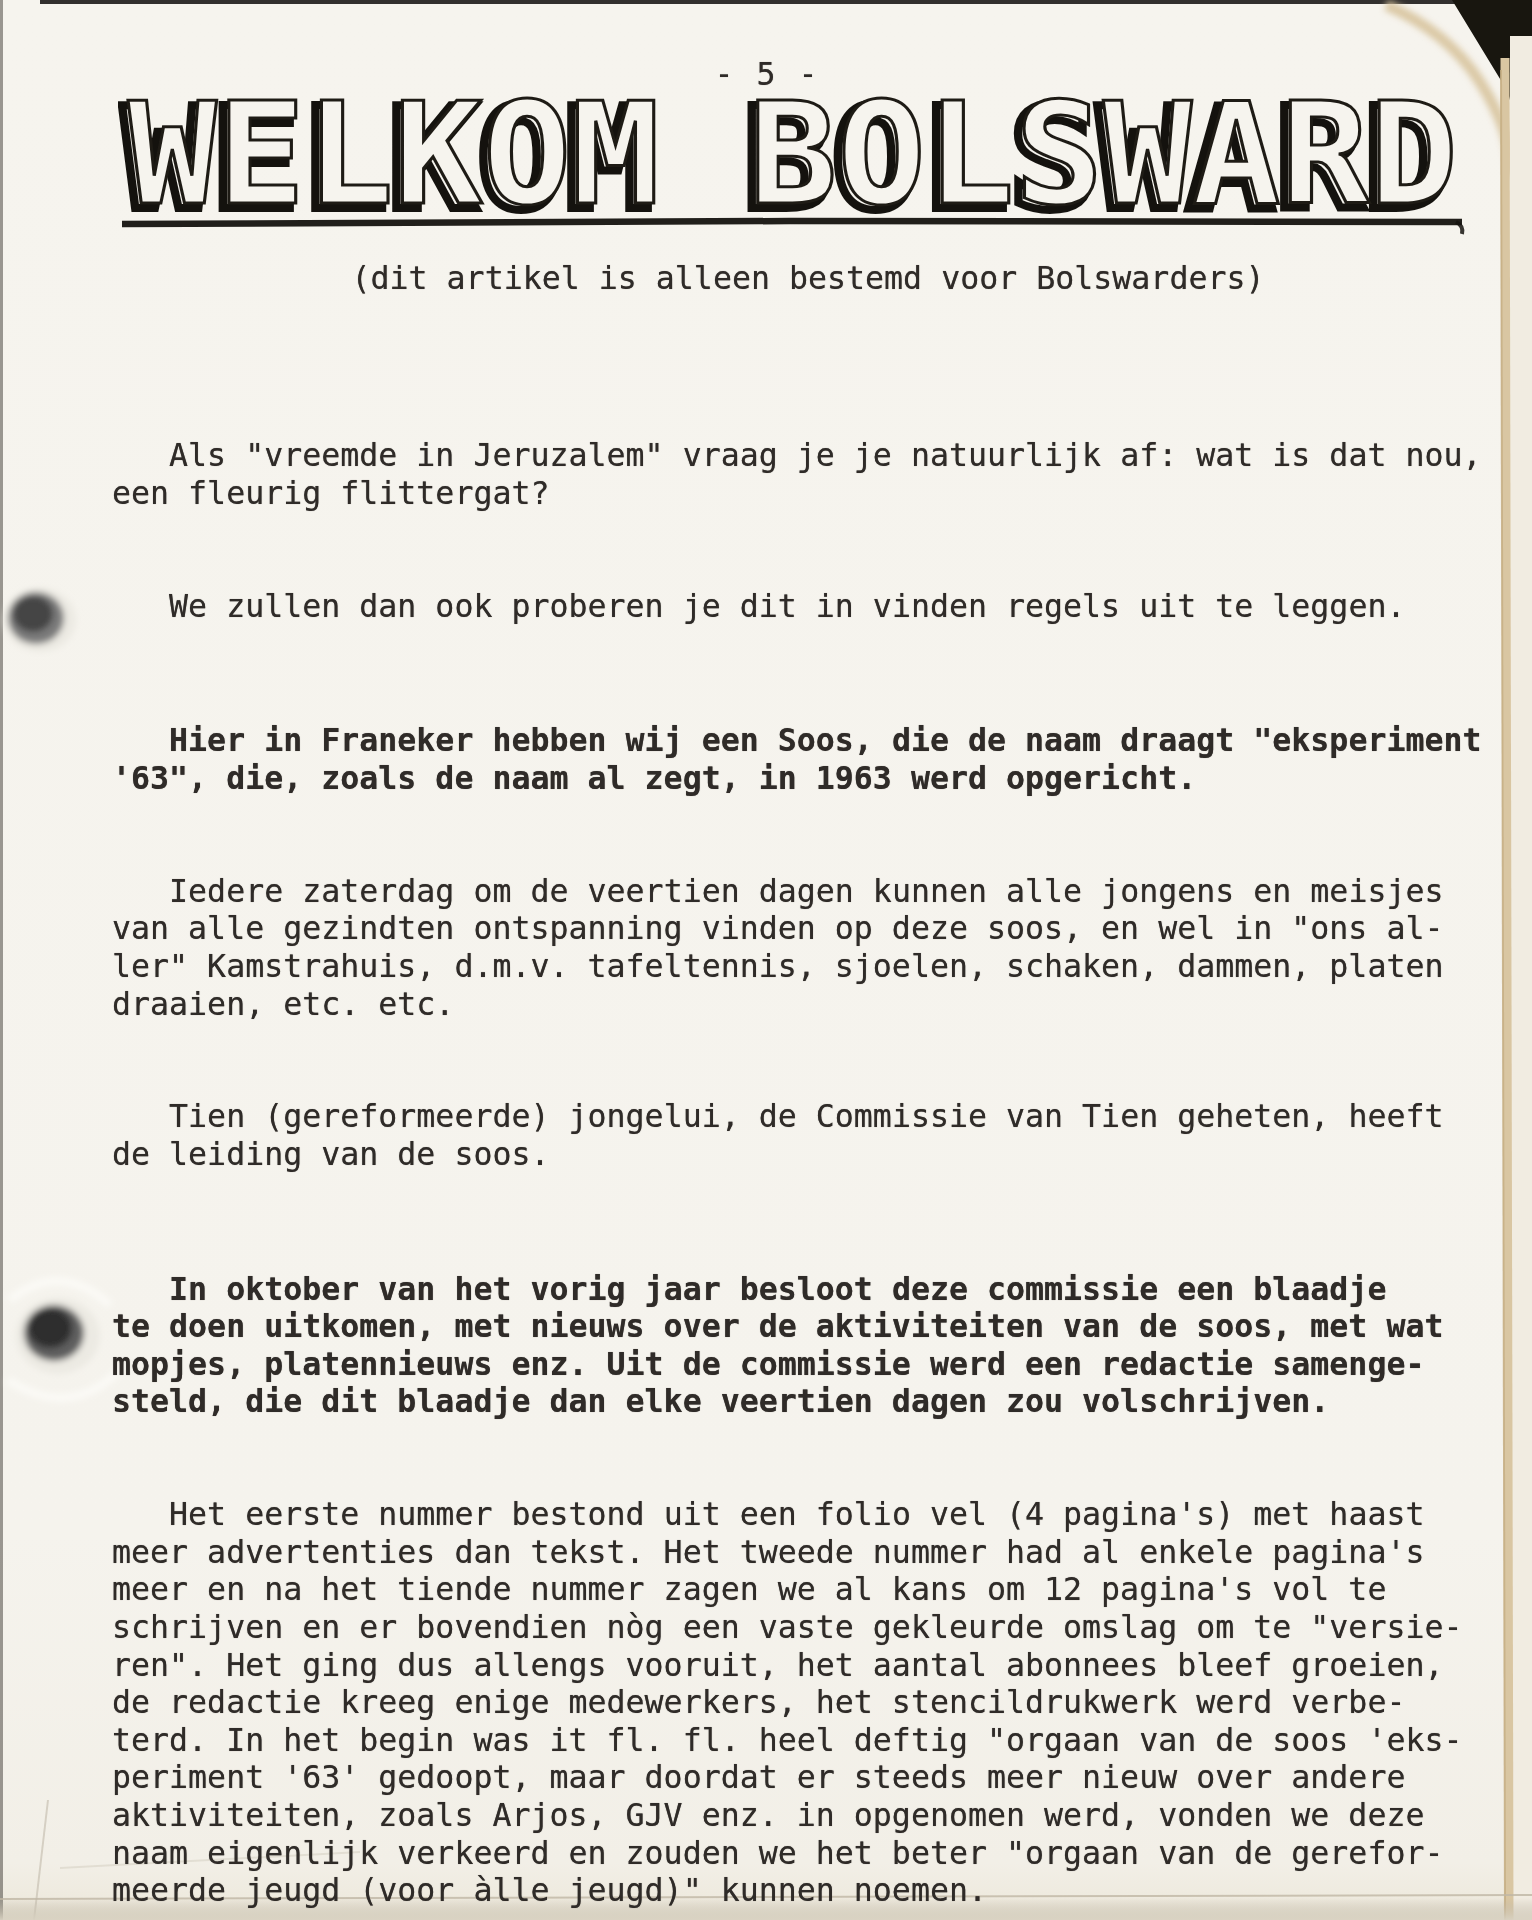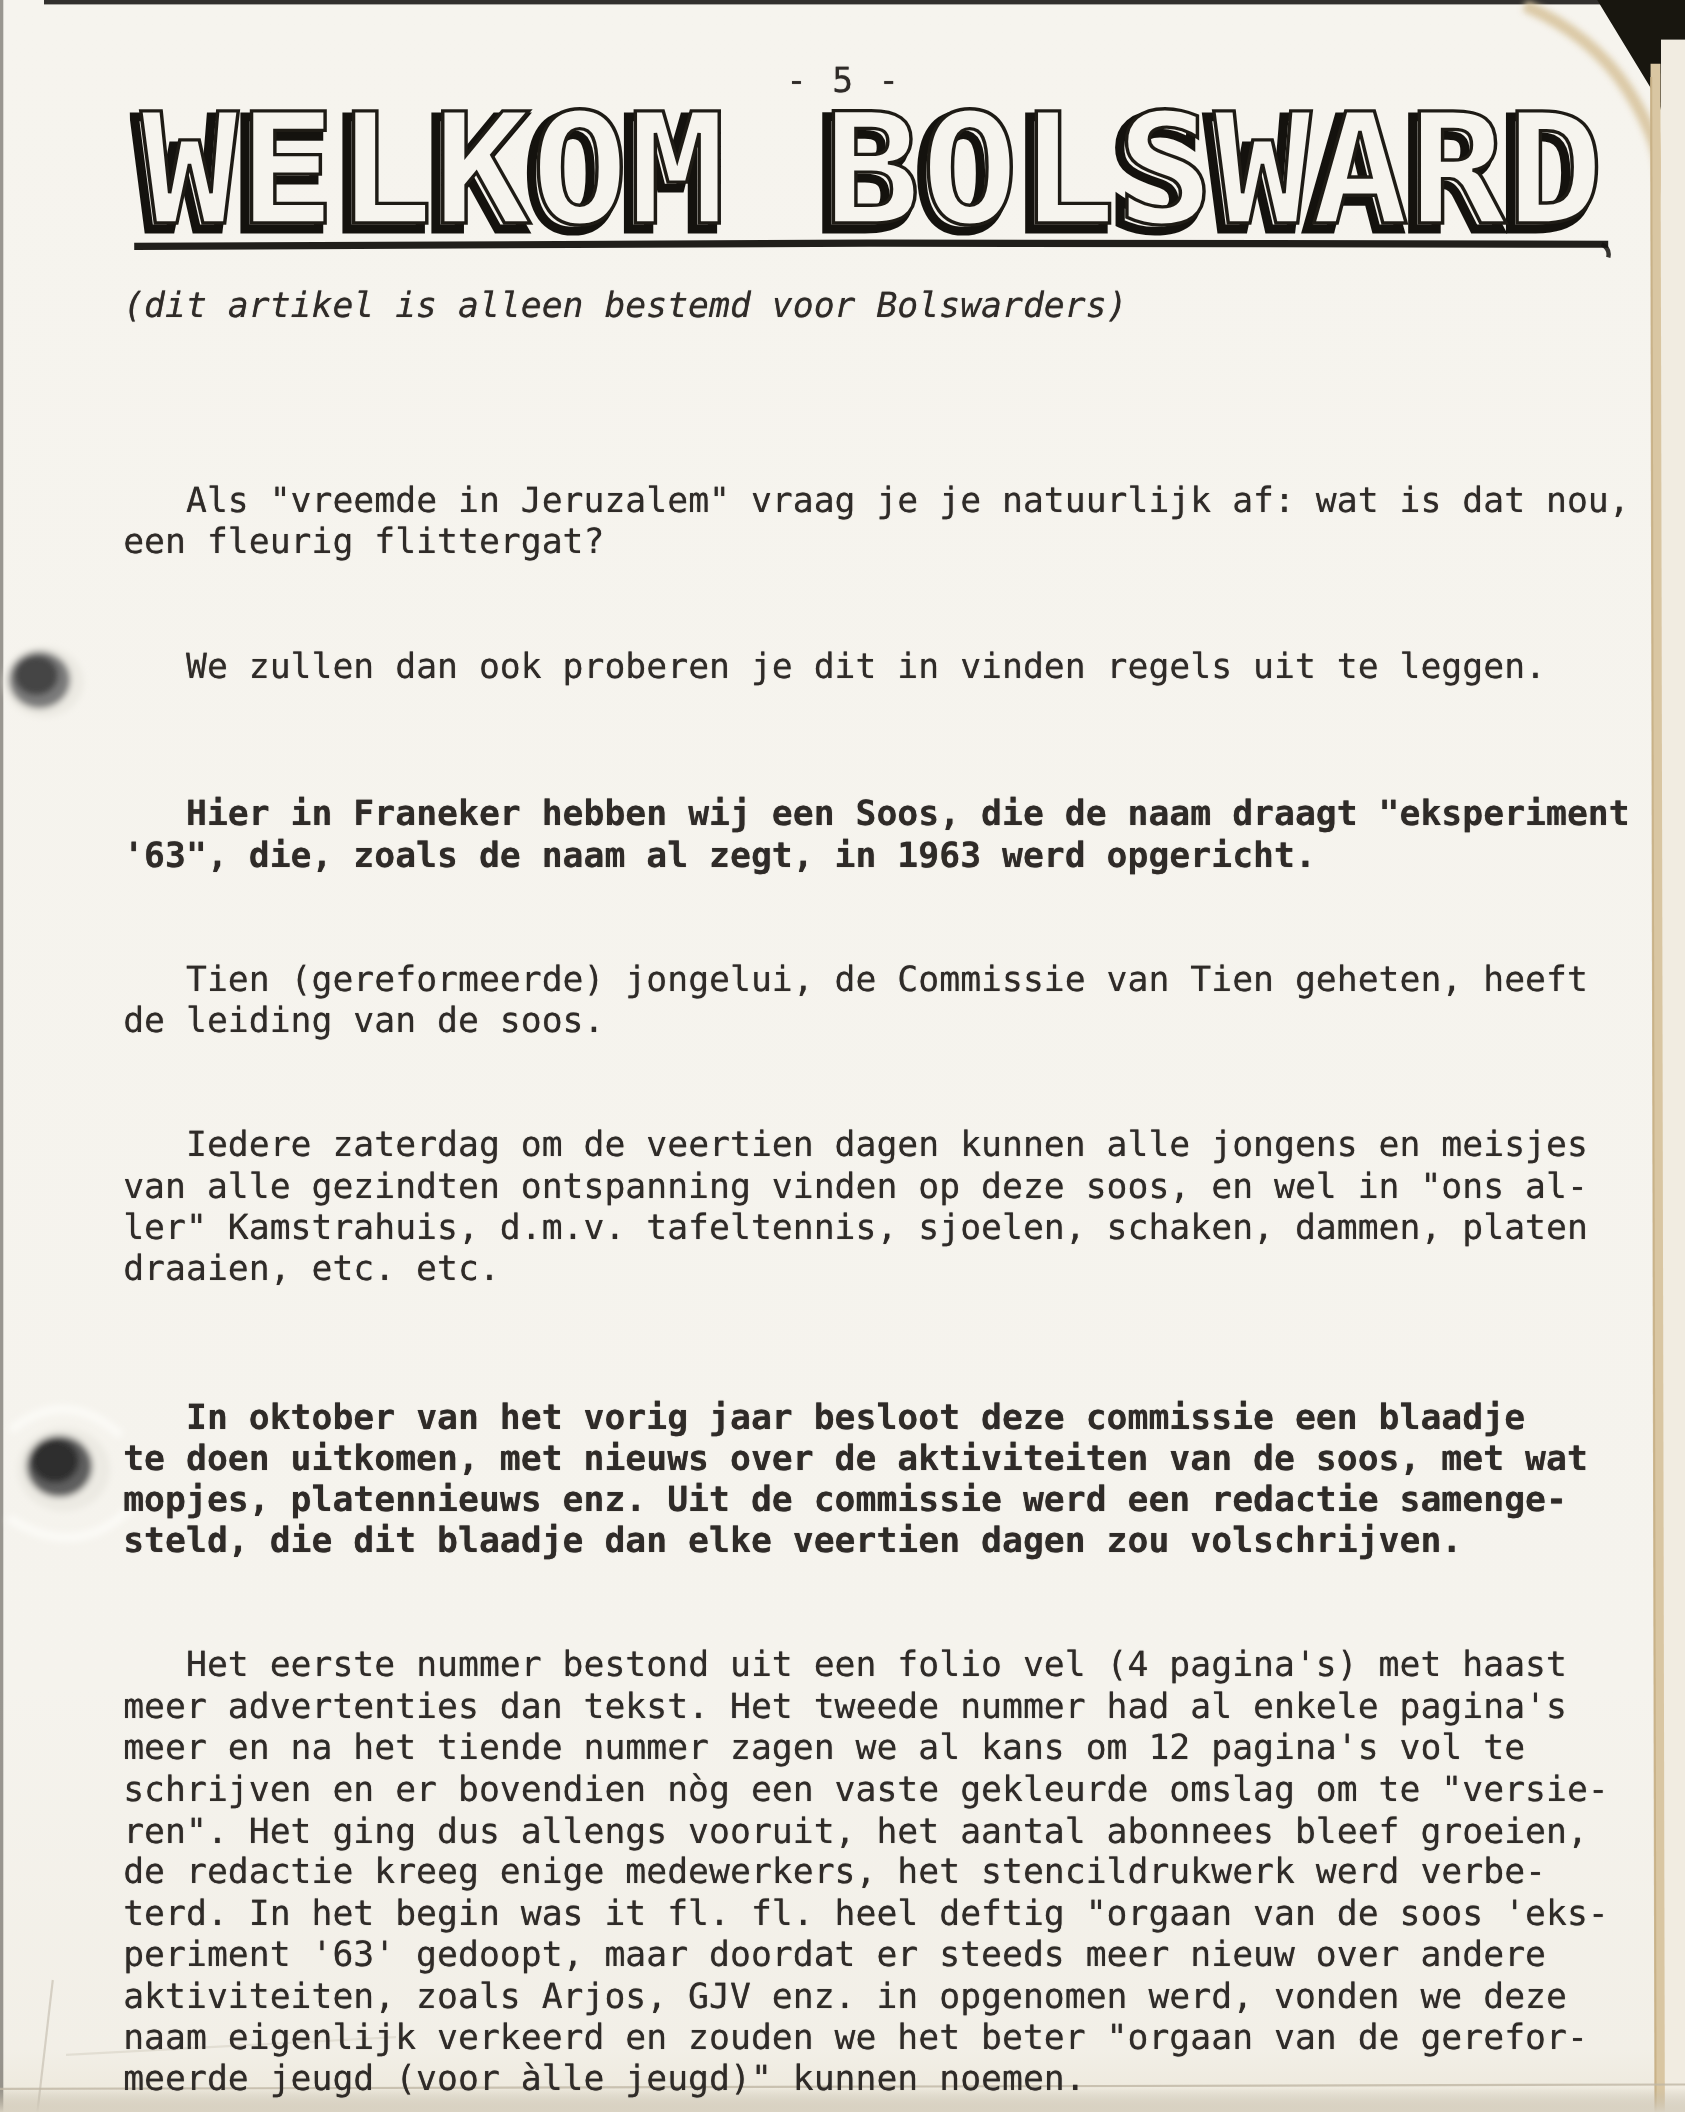--- a/index.html
+++ b/index.html
@@ -30,22 +30,21 @@
   .title-svg{position:absolute;left:118px;top:84px;}
   .title-svg text{
     font-family:"DejaVu Sans Mono", monospace;
     font-weight:bold;
     font-size:140px;
   }
   .title-shadow{fill:none;stroke:#14120e;stroke-width:8;}
   .title-main{fill:#f6f4ee;stroke:#1e1b15;stroke-width:3;}
   .subtitle{
     position:absolute;top:260px;left:112px;width:1392px;
-    text-align:left;
-    font-style:italic;
+    text-align:center;
   }
   .article{
     position:absolute;top:362px;left:112px;width:1392px;
     white-space:pre-wrap;
   }
   .article p{margin:0;white-space:pre-wrap;}
   .article p.gap{margin-top:22px;font-weight:bold;}
 </style>
 </head>
 <body>
@@ -103,26 +102,26 @@
 </svg>
 
 <div class="typewriter subtitle">(dit artikel is alleen bestemd voor Bolswarders)</div>
 
 <div class="typewriter article">
   <p>   Als "vreemde in Jeruzalem" vraag je je natuurlijk af: wat is dat nou,
 een fleurig flittergat?</p>
   <p>   We zullen dan ook proberen je dit in vinden regels uit te leggen.</p>
   <p class="gap">   Hier in Franeker hebben wij een Soos, die de naam draagt "eksperiment
 '63", die, zoals de naam al zegt, in 1963 werd opgericht.</p>
-  <p>   Tien (gereformeerde) jongelui, de Commissie van Tien geheten, heeft
-de leiding van de soos.</p>
   <p>   Iedere zaterdag om de veertien dagen kunnen alle jongens en meisjes
 van alle gezindten ontspanning vinden op deze soos, en wel in "ons al-
 ler" Kamstrahuis, d.m.v. tafeltennis, sjoelen, schaken, dammen, platen
 draaien, etc. etc.</p>
+  <p>   Tien (gereformeerde) jongelui, de Commissie van Tien geheten, heeft
+de leiding van de soos.</p>
   <p class="gap">   In oktober van het vorig jaar besloot deze commissie een blaadje
 te doen uitkomen, met nieuws over de aktiviteiten van de soos, met wat
 mopjes, platennieuws enz. Uit de commissie werd een redactie samenge-
 steld, die dit blaadje dan elke veertien dagen zou volschrijven.</p>
   <p>   Het eerste nummer bestond uit een folio vel (4 pagina's) met haast
 meer advertenties dan tekst. Het tweede nummer had al enkele pagina's
 meer en na het tiende nummer zagen we al kans om 12 pagina's vol te
 schrijven en er bovendien nòg een vaste gekleurde omslag om te "versie-
 ren". Het ging dus allengs vooruit, het aantal abonnees bleef groeien,
 de redactie kreeg enige medewerkers, het stencildrukwerk werd verbe-

